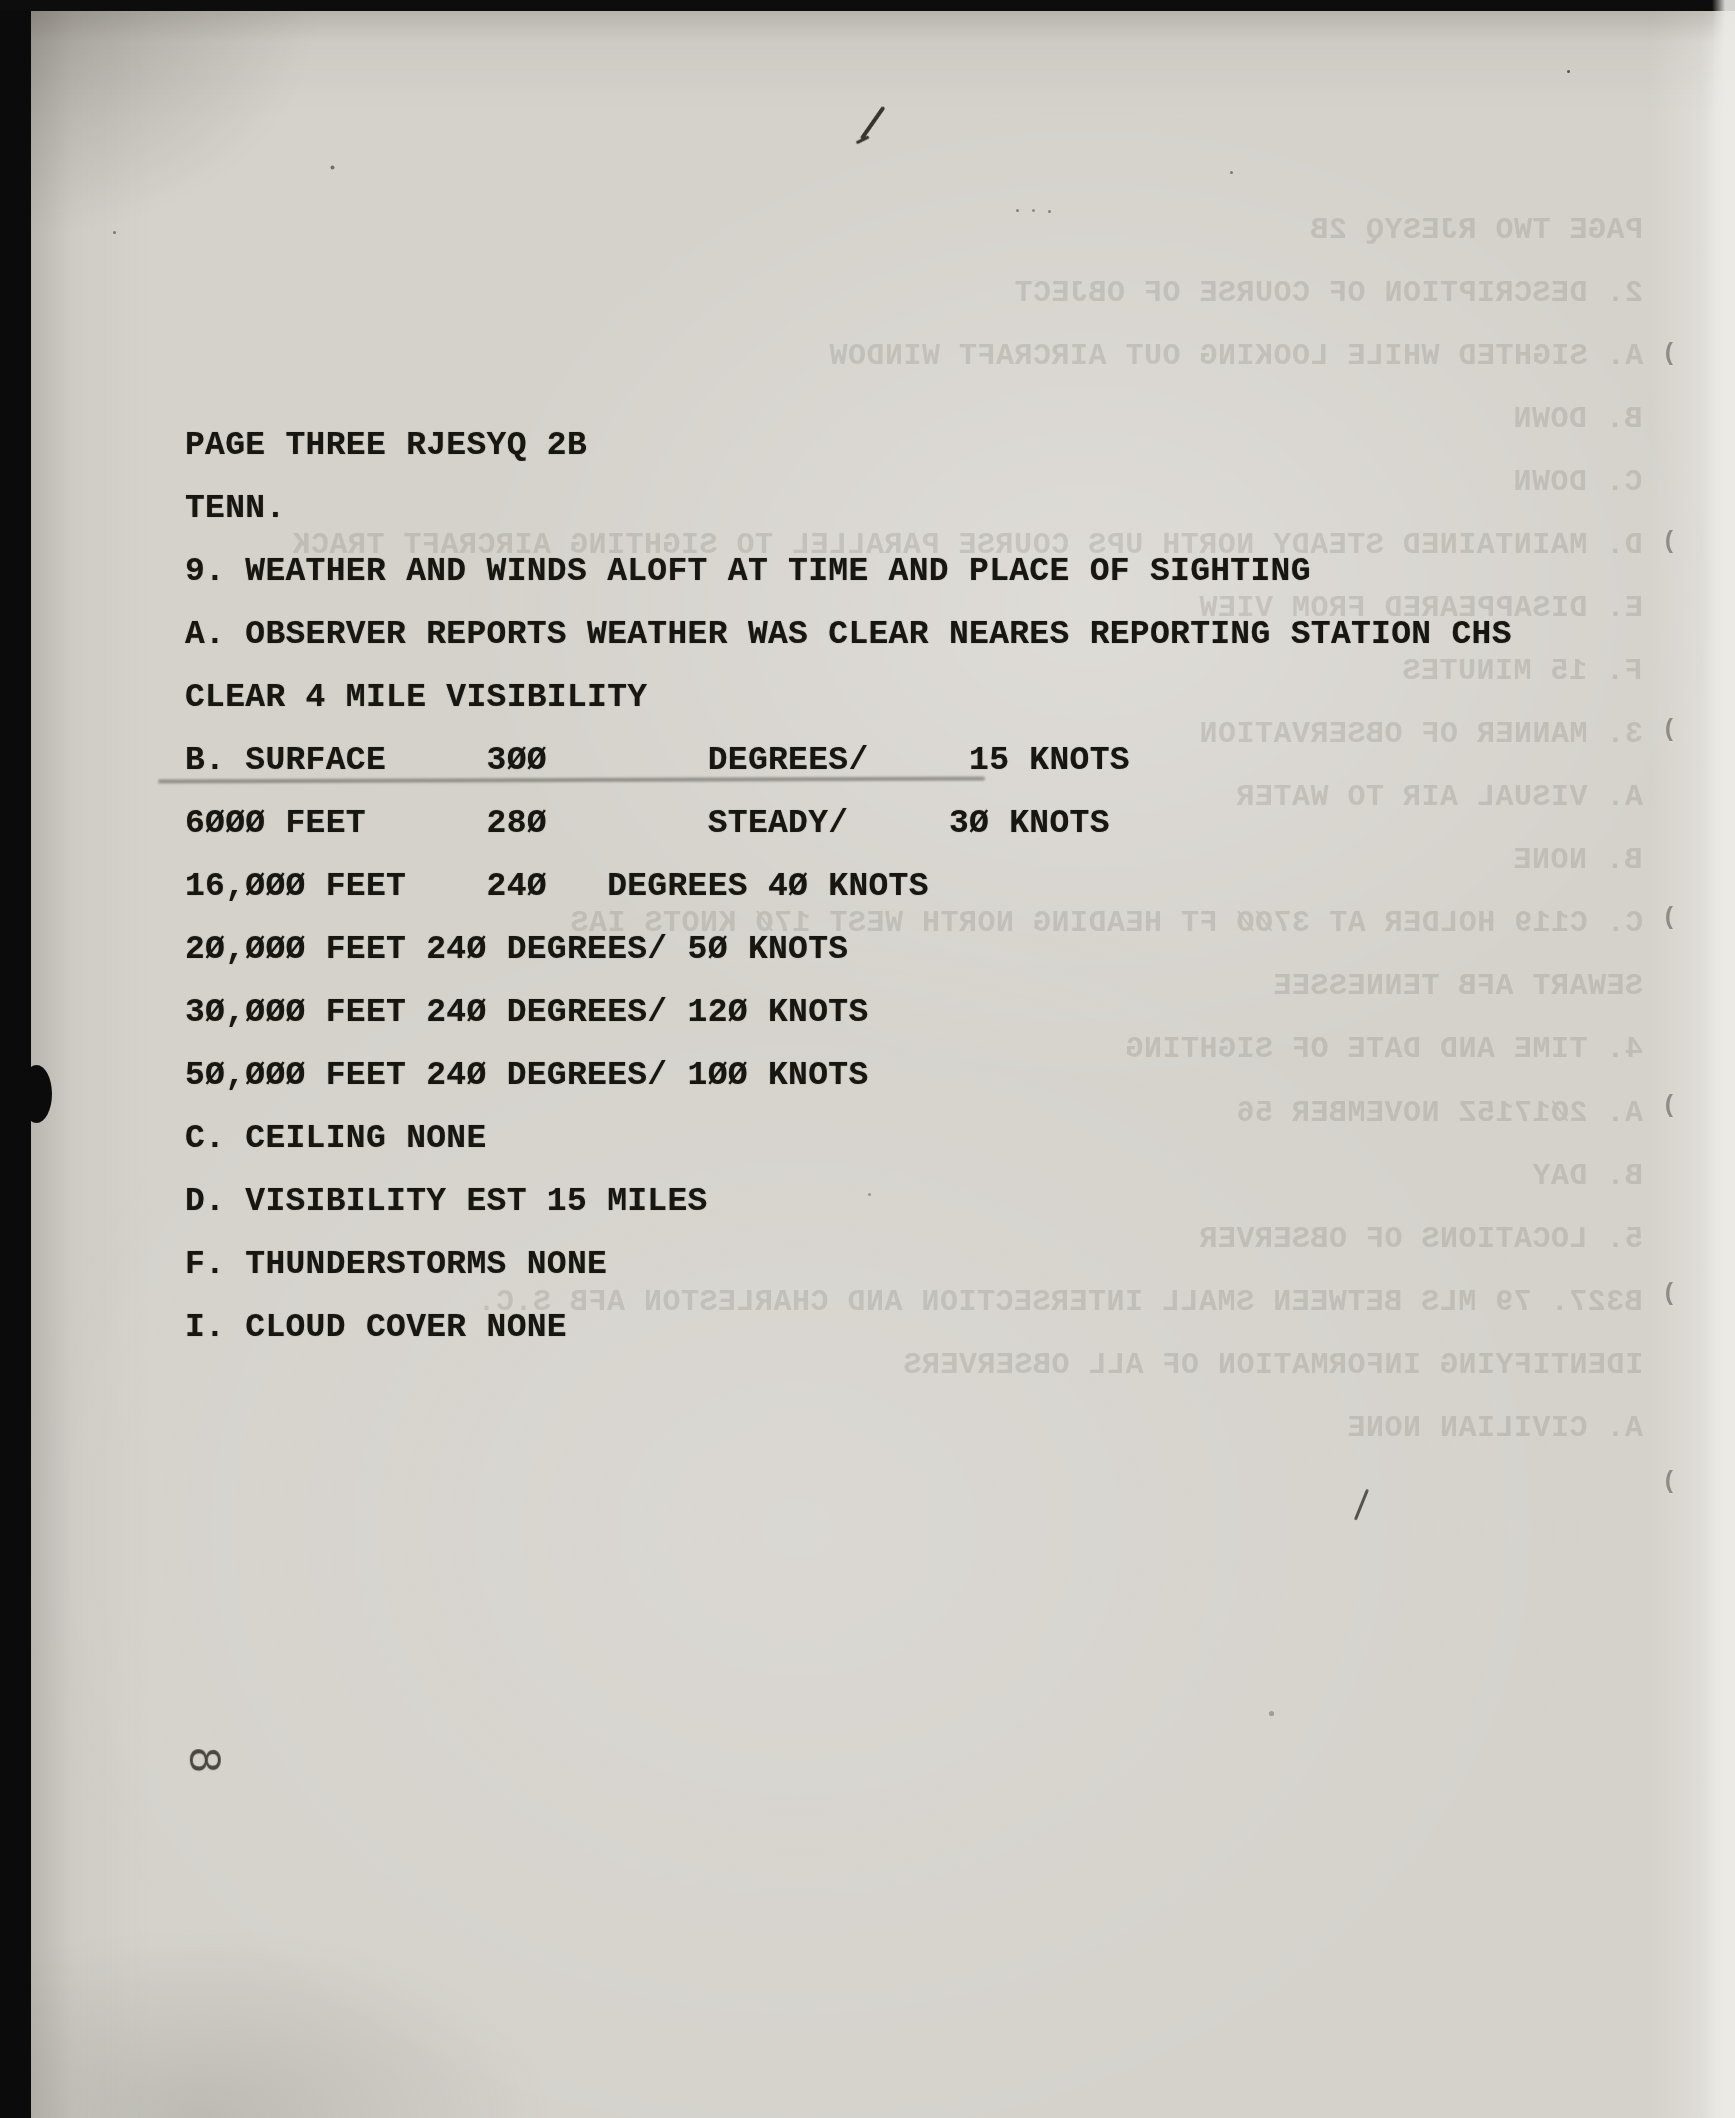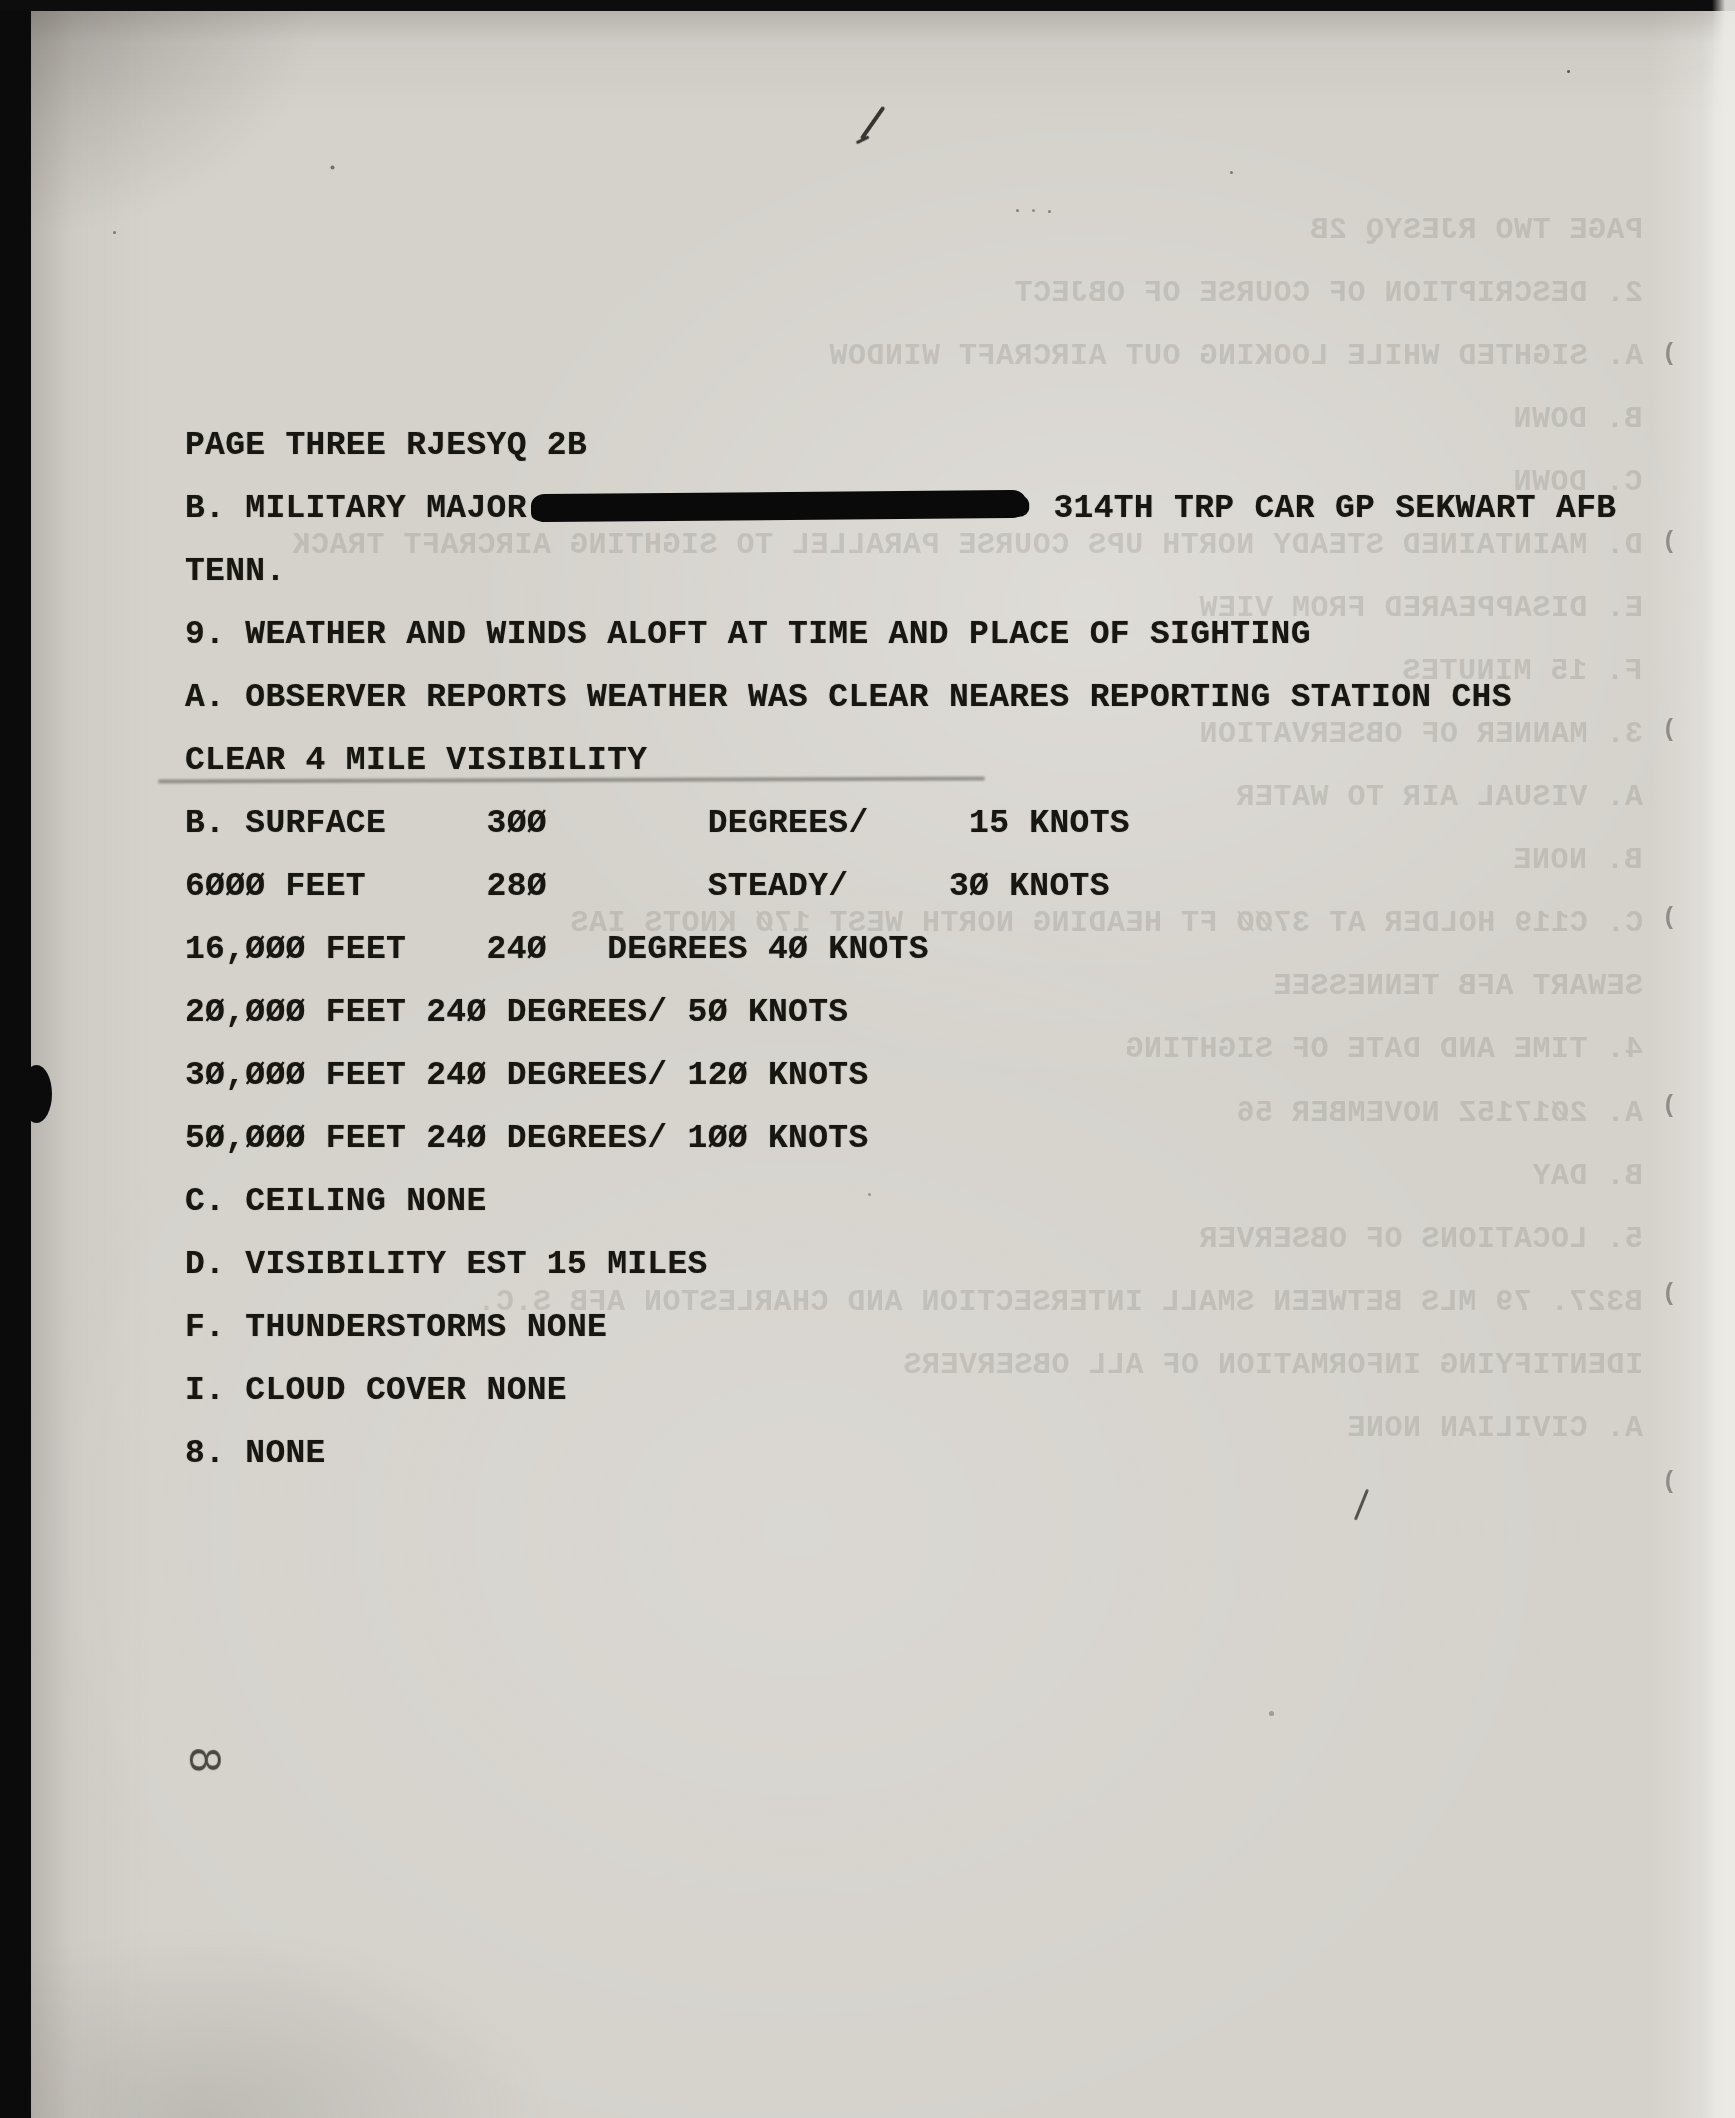--- a/index.html
+++ b/index.html
@@ -139,36 +139,34 @@
         <div class="bleed-line" style="top: 1009px;">4. TIME AND DATE OF SIGHTING</div>
         <div class="bleed-line" style="top: 1073px;">A. 2Ø1715Z NOVEMBER 56</div>
         <div class="bleed-line" style="top: 1136px;">B. DAY</div>
         <div class="bleed-line" style="top: 1199px;">5. LOCATIONS OF OBSERVER</div>
         <div class="bleed-line" style="top: 1262px;">B327. 79 MLS BETWEEN SMALL INTERSECTION AND CHARLESTON AFB S.C.</div>
         <div class="bleed-line" style="top: 1325px;">IDENTIFYING INFORMATION OF ALL OBSERVERS</div>
         <div class="bleed-line" style="top: 1388px;">A. CIVILIAN NONE</div>
       </div>
     <div class="doc">
         <div class="doc-line">PAGE THREE RJESYQ 2B</div>
-        <div class="doc-line"><span>B. MILITARY MAJOR</span><span class="redaction"></span><span> 314TH TRP CAR GP SEKWART AFB</span></div>
         <div class="doc-line">TENN.</div>
         <div class="doc-line">9. WEATHER AND WINDS ALOFT AT TIME AND PLACE OF SIGHTING</div>
         <div class="doc-line">A. OBSERVER REPORTS WEATHER WAS CLEAR NEARES REPORTING STATION CHS</div>
         <div class="doc-line">CLEAR 4 MILE VISIBILITY</div>
         <div class="doc-line">B. SURFACE     3ØØ        DEGREES/     15 KNOTS</div>
         <div class="doc-line">6ØØØ FEET      28Ø        STEADY/     3Ø KNOTS</div>
         <div class="doc-line">16,ØØØ FEET    24Ø   DEGREES 4Ø KNOTS</div>
         <div class="doc-line">2Ø,ØØØ FEET 24Ø DEGREES/ 5Ø KNOTS</div>
         <div class="doc-line">3Ø,ØØØ FEET 24Ø DEGREES/ 12Ø KNOTS</div>
         <div class="doc-line">5Ø,ØØØ FEET 24Ø DEGREES/ 1ØØ KNOTS</div>
         <div class="doc-line">C. CEILING NONE</div>
         <div class="doc-line">D. VISIBILITY EST 15 MILES</div>
         <div class="doc-line">F. THUNDERSTORMS NONE</div>
         <div class="doc-line">I. CLOUD COVER NONE</div>
-        <div class="doc-line">8. NONE</div>
       </div>
     <div class="underline-smudge"></div>
     <div class="handwritten">8</div>
     <div class="pen-mark"></div>
     <div class="slash-mark"></div>
     <div class="edge-marks">
         <span class="edge-mark" style="top: 329px;">(</span>
         <span class="edge-mark" style="top: 517px;">(</span>
         <span class="edge-mark" style="top: 705px;">(</span>
         <span class="edge-mark" style="top: 893px;">(</span>

